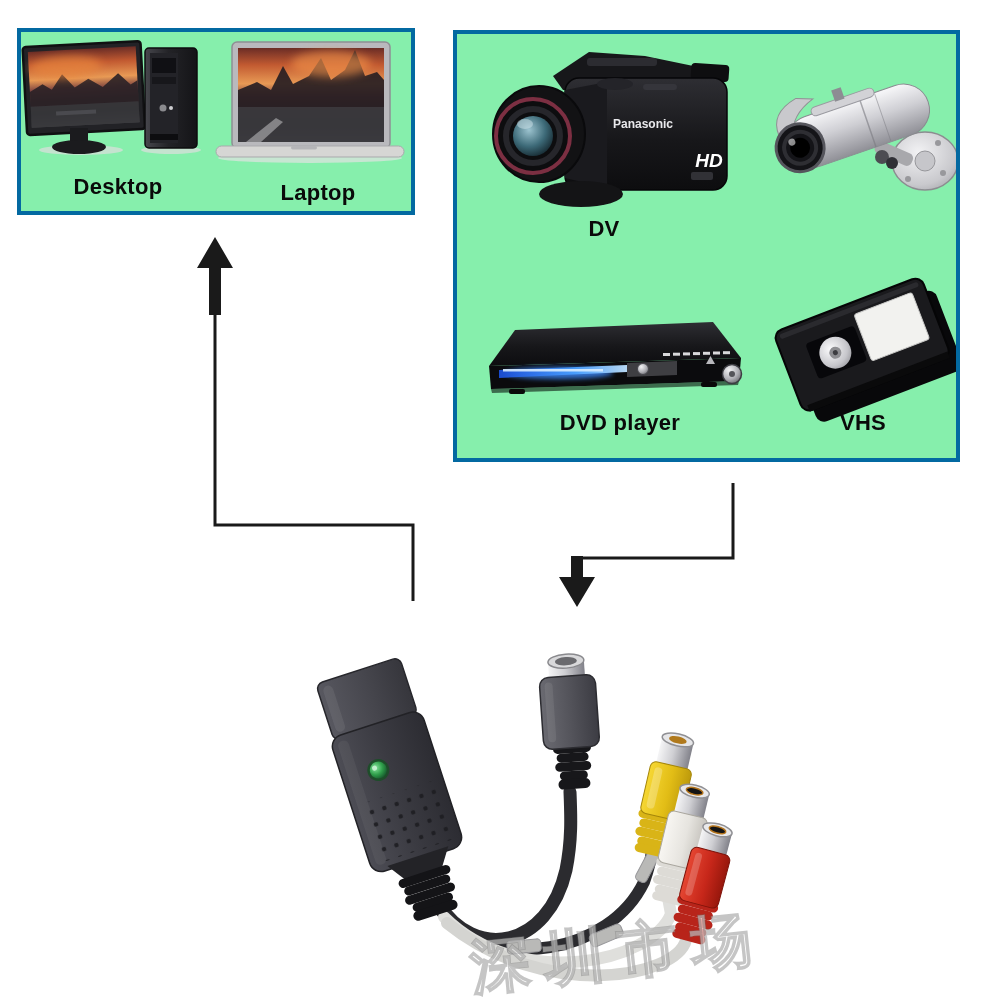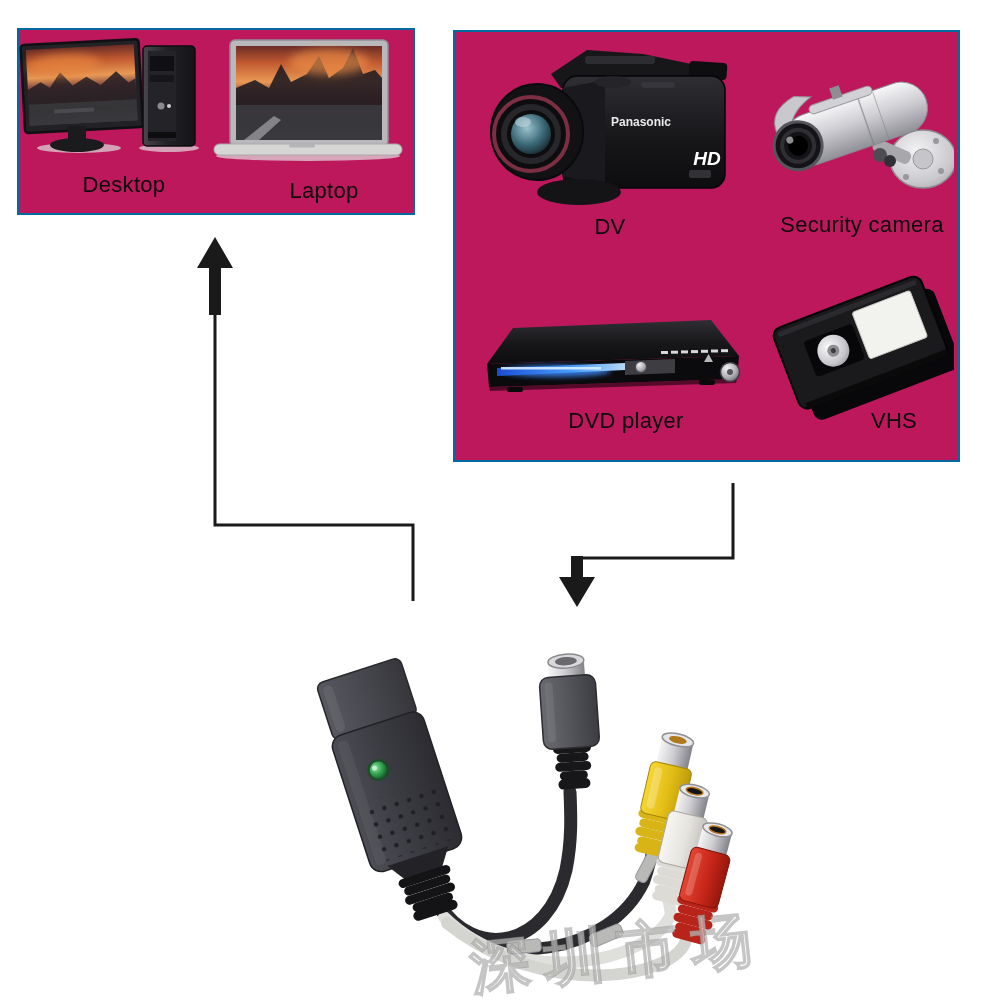--- a/index.html
+++ b/index.html
@@ -1,26 +1,26 @@
 <!DOCTYPE html>
 <html><head>
 <meta charset="utf-8">
 <style>
   html,body{margin:0;padding:0;background:#ffffff;}
   .canvas{
     position:relative;width:1000px;height:1000px;background:#ffffff;overflow:hidden;
     font-family:"Liberation Sans","DejaVu Sans",sans-serif;
   }
-  .box{position:absolute;border:2px solid #0369a1;background:#be185d;box-sizing:border-box;}
+  .box{position:absolute;border:4px solid #0369a1;background:#86efac;box-sizing:border-box;}
   .box-computers{left:17px;top:28px;width:398px;height:187px;}
   .box-sources{left:453px;top:30px;width:507px;height:432px;}
   .fill-svg{position:absolute;left:0;top:0;}
   .device-label{
     position:absolute;transform:translateX(-50%);
-    font-weight:normal;font-size:22px;color:#0a0a0a;white-space:nowrap;letter-spacing:.3px;margin-left:8px;
+    font-weight:bold;font-size:22px;color:#0a0a0a;white-space:nowrap;letter-spacing:.3px;
   }
   .overlay{position:absolute;left:0;top:0;width:1000px;height:1000px;}
 </style>
 </head>
 <body>
 
 <div class="canvas">
 
   <div class="box box-computers">
     <svg class="fill-svg" width="390" height="179" viewBox="0 0 390 179">
@@ -204,23 +204,22 @@
           <rect x="86" y="30" width="62" height="50" rx="3" fill="#f2f2ef" stroke="#c9c9c7" stroke-width="1"></rect>
           <rect x="30" y="40" width="52" height="38" rx="4" fill="#07070a"></rect>
           <circle cx="55" cy="59" r="16" fill="url(#rSpool)"></circle>
           <circle cx="55" cy="59" r="6" fill="#8e8e92"></circle>
           <circle cx="55" cy="59" r="2.5" fill="#3c3c40"></circle>
           <rect x="10" y="98" width="150" height="7" fill="#0a0a0b"></rect>
         </g>
       </g>
     </svg>
     <span class="device-label" style="left:147px;top:182px">DV</span>
-    <span class="device-label" style="left:399px;top:180px">Security camera</span>
     <span class="device-label" style="left:163px;top:376px">DVD player</span>
-    <span class="device-label" style="left:431px;top:376px">VHS</span>
+    <span class="device-label" style="left:406px;top:376px">VHS</span>
   </div>
 
   <svg class="overlay" width="1000" height="1000" viewBox="0 0 1000 1000">
     <defs>
       <linearGradient id="gBody" x1="0" y1="0" x2="1" y2="0">
         <stop offset="0%" stop-color="#4d4d55"></stop>
           <stop offset="50%" stop-color="#3b3b42"></stop>
         <stop offset="100%" stop-color="#2c2c32"></stop>
       </linearGradient>
       <linearGradient id="gCapG" x1="0" y1="0" x2="1" y2="0">

